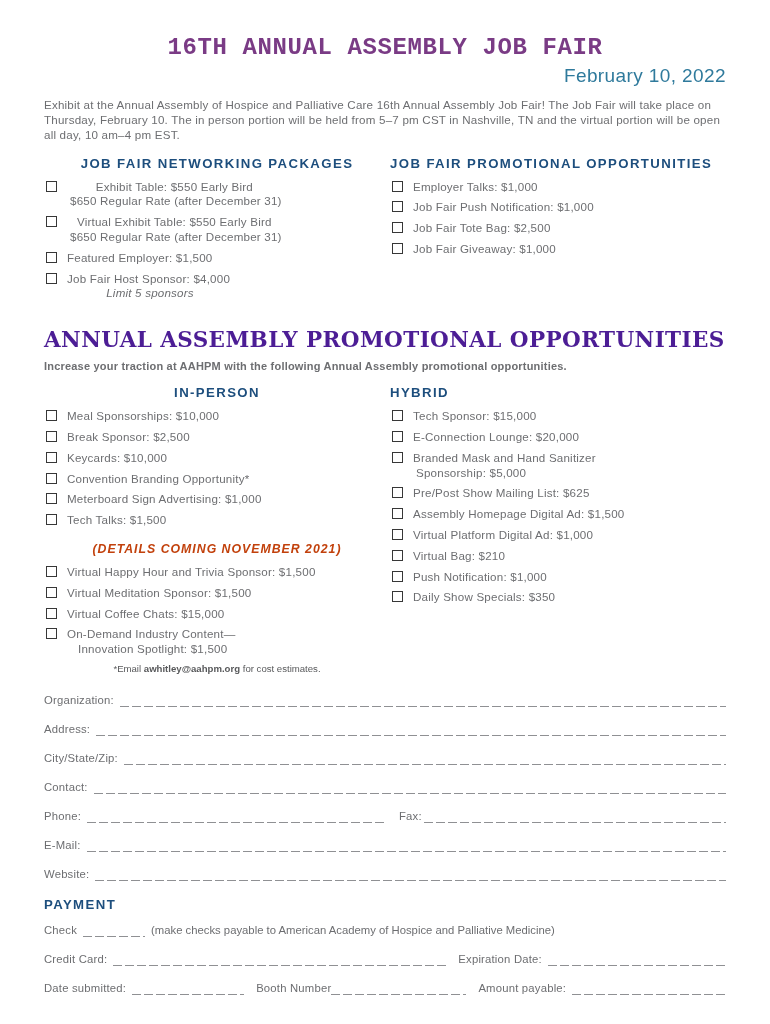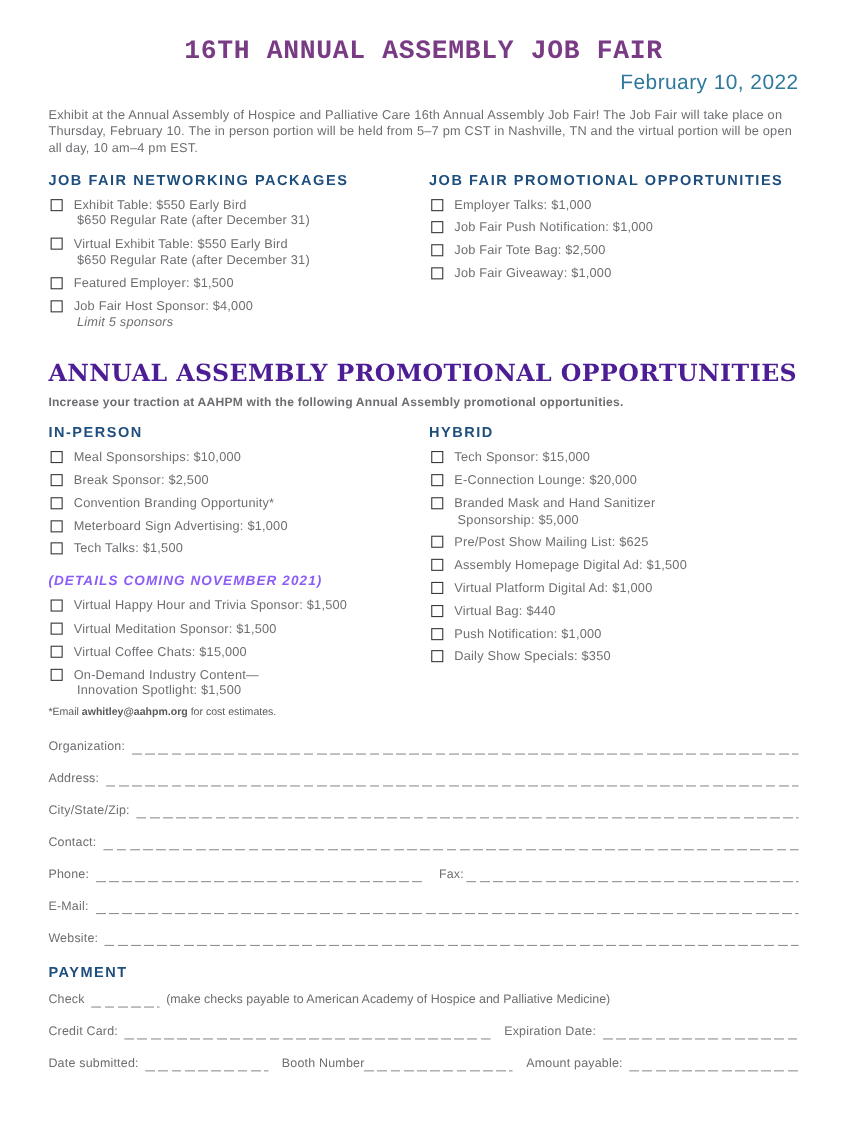--- a/index.html
+++ b/index.html
@@ -21,29 +21,29 @@
     font-size:19px; color:#2f7a9c; text-align:right; margin-top:4px;
     letter-spacing:0.4px;
   }
   .intro {
     margin-top:10px; font-size:11.6px; line-height:15.2px; color:#6d6e71;
     letter-spacing:0.2px;
   }
 
   
   .cols { display:flex; margin-top:13px; }
-  .col-left  { flex:0 0 346px; }
+  .col-left  { flex:0 0 346px;text-align:center; }
   .col-right { flex:1; }
 
   .sec-head {
     color:#1d4e7d; font-weight:bold; font-size:13.2px;
     letter-spacing:1.4px; margin-bottom:9px;
   }
   .sec-subhead {
-    color:#8b5cf6; font-weight:bold; font-style:italic; font-size:12.3px;
+    color:#c2410c; font-weight:bold; font-style:italic; font-size:12.3px;
     letter-spacing:1px; margin:-5px 0 9px 0;
   }
 
   .checklist { }
   .check-item { display:flex; margin-bottom:6px; }
   .checkbox {
     flex:0 0 auto; width:11px; height:11px;
     border:1.7px solid #373737; background:#fff; margin:1px 10px 0 2px;
   }
   .check-text { font-size:11.6px; line-height:14.8px; color:#6d6e71; letter-spacing:0.2px; }
@@ -142,20 +142,24 @@
           <div class="check-item">
             <span class="checkbox"></span>
             <span class="check-text">Meal Sponsorships: $10,000</span>
           </div>
           <div class="check-item">
             <span class="checkbox"></span>
             <span class="check-text">Break Sponsor: $2,500</span>
           </div>
           <div class="check-item">
             <span class="checkbox"></span>
+            <span class="check-text">Keycards: $10,000</span>
+          </div>
+          <div class="check-item">
+            <span class="checkbox"></span>
             <span class="check-text">Convention Branding Opportunity*</span>
           </div>
           <div class="check-item">
             <span class="checkbox"></span>
             <span class="check-text">Meterboard Sign Advertising: $1,000</span>
           </div>
           <div class="check-item">
             <span class="checkbox"></span>
             <span class="check-text">Tech Talks: $1,500</span>
           </div>
@@ -207,21 +211,21 @@
           <div class="check-item">
             <span class="checkbox"></span>
             <span class="check-text">Assembly Homepage Digital Ad: $1,500</span>
           </div>
           <div class="check-item">
             <span class="checkbox"></span>
             <span class="check-text">Virtual Platform Digital Ad: $1,000</span>
           </div>
           <div class="check-item">
             <span class="checkbox"></span>
-            <span class="check-text">Virtual Bag: $440</span>
+            <span class="check-text">Virtual Bag: $210</span>
           </div>
           <div class="check-item">
             <span class="checkbox"></span>
             <span class="check-text">Push Notification: $1,000</span>
           </div>
           <div class="check-item">
             <span class="checkbox"></span>
             <span class="check-text">Daily Show Specials: $350</span>
           </div>
         </div>

